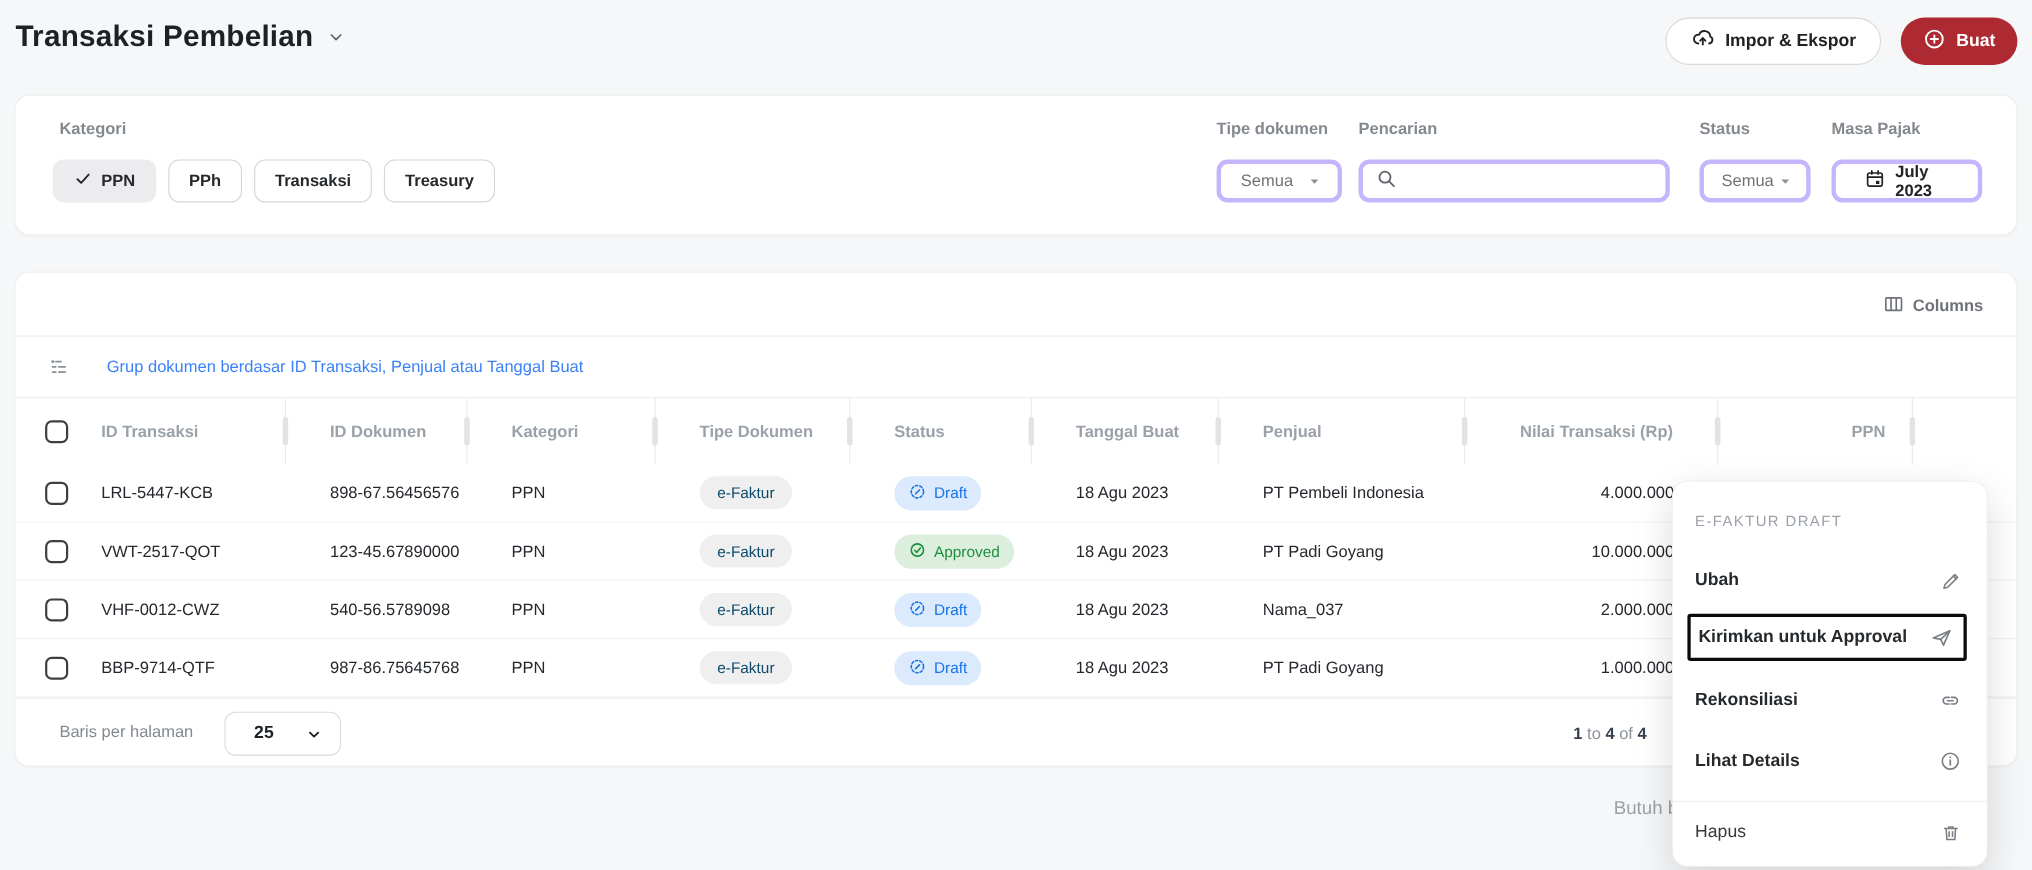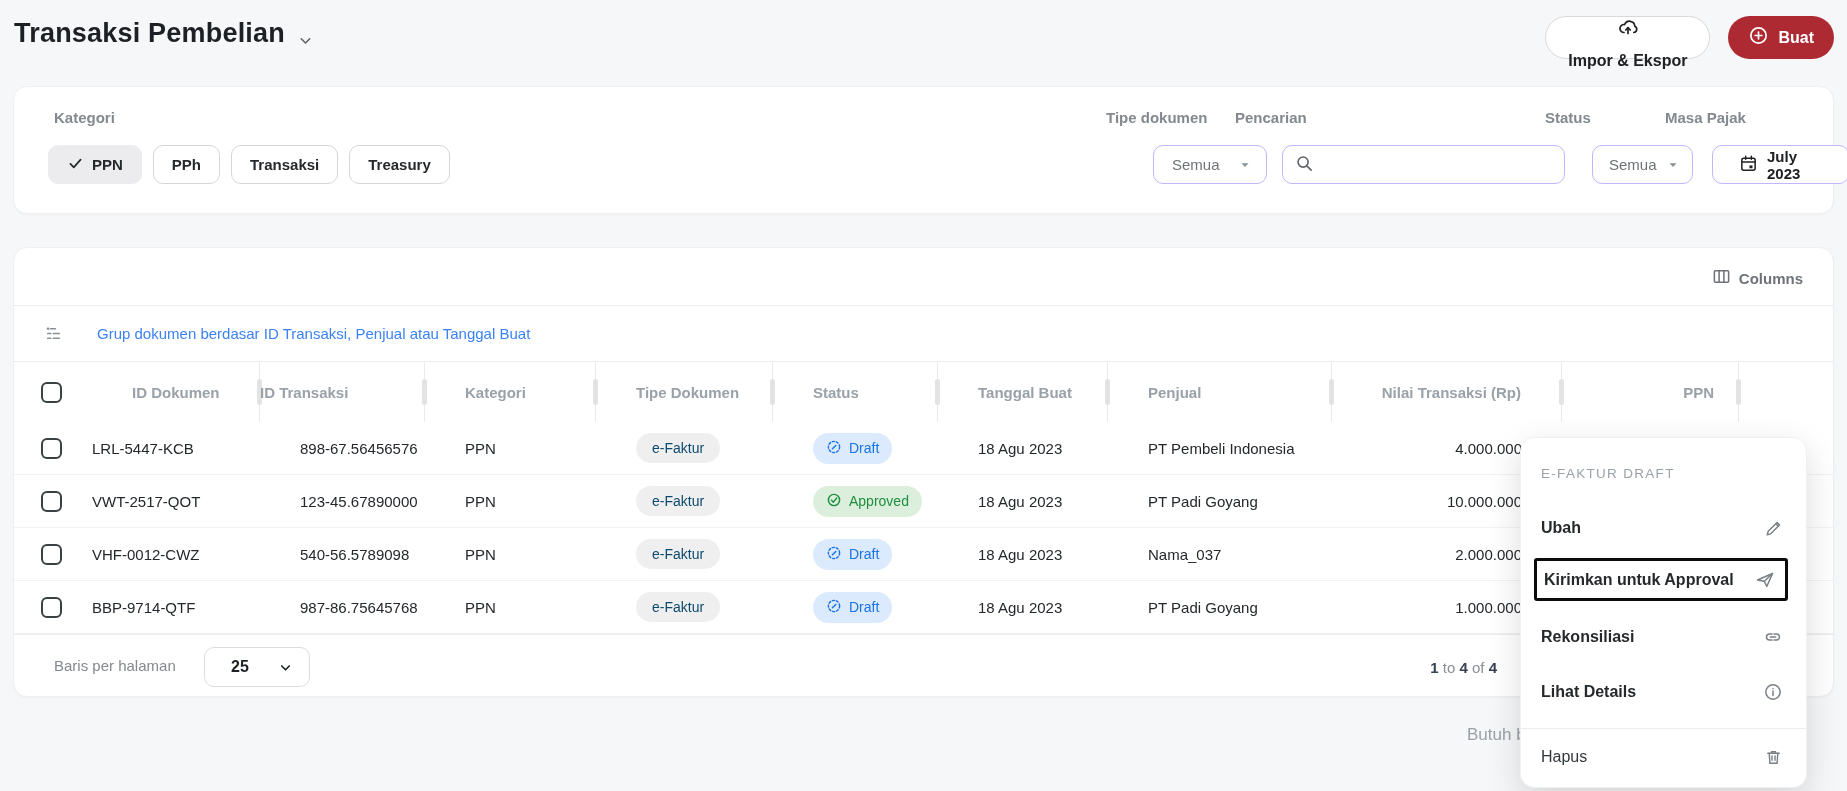--- a/index.html
+++ b/index.html
@@ -5,41 +5,41 @@
   * { margin:0; padding:0; box-sizing:border-box; }
   html,body { background:#eef0f1; }
   .canvas {
     position:relative; width:1847px; height:791px;
     background:#f6f7f8; overflow:hidden;
     font-family:"Liberation Sans", sans-serif;
     color:#24282c;
   }
   
   .topbar { position:absolute; left:0; top:0; width:100%; height:76px; }
-  .title-wrap { position:absolute; left:14px; top:18px; display:flex; align-items:flex-end; gap:12px; }
+  .title-wrap { position:absolute; left:14px; top:18px; display:flex; align-items:center; gap:12px; }
   .page-title { font-size:27px; font-weight:700; color:#1d2125; letter-spacing:.2px; }
   .title-chev { color:#5f6368; display:flex; }
   .topbar-actions { position:absolute; right:13px; top:16px; display:flex; gap:18px; }
   .btn { display:flex; align-items:center; gap:9px; height:43px; border-radius:22px;
          font-size:16px; font-weight:700; cursor:pointer; }
-  .btn-outline { background:#fff; border:1px solid #d9d9d9; color:#202124; padding:0 22px;flex-direction:column; }
+  .btn-outline { background:#fff; border:1px solid #d9d9d9; color:#202124; padding:0 22px; }
   .btn-primary { background:#ae2a33; border:none; color:#fff; padding:0 20px; }
   
   .card { position:absolute; left:13px; width:1821px; background:#fff; border:1px solid #eef0f0;
           border-radius:14px; box-shadow:0 1px 2px rgba(0,0,0,.03); }
   .filter-card { top:86px; height:128px; }
   .table-card  { top:247px; height:450px; }
   .flabel { position:absolute; font-size:15px; font-weight:700; color:#83898f; }
   .chip-row { position:absolute; left:34px; top:58px; display:flex; gap:11px; }
   .chip { height:39px; display:flex; align-items:center; gap:8px; padding:0 18px;
           border-radius:10px; font-size:15px; font-weight:700; color:#26292c;
           background:#fff; border:1px solid #d6d6d6; cursor:pointer; }
   .chip.selected { background:#ececee; border-color:#ececee; }
-  .control { position:absolute; top:58px; height:39px; border:1px solid #c4b5fd; border-radius:10px;
-             background:#fff; display:flex; align-items:center; font-size:15px; color:#6f7377;margin-left:47px; }
+  .control { position:absolute; top:58px; height:39px; border:4px solid #c4b5fd; border-radius:10px;
+             background:#fff; display:flex; align-items:center; font-size:15px; color:#6f7377; }
   .caret { color:#8a9097; display:flex; margin-left:auto; }
   .ctl-tipe { left:1092px; width:114px; padding:0 14px 0 18px; }
   .ctl-search { left:1221px; width:283px; padding:0 12px; color:#5f6368; }
   .ctl-search input { border:none; outline:none; width:100%; font-size:15px; margin-left:10px;
                       font-family:"Liberation Sans",sans-serif; }
   .ctl-status { left:1531px; width:101px; padding:0 12px 0 16px; }
   .ctl-masa { left:1651px; width:137px; padding:0 26px; gap:9px; justify-content:center;
               color:#202124; font-weight:700; }
   
   .columns-btn { position:absolute; right:30px; top:19px; display:flex; align-items:center; gap:8px;
@@ -219,22 +219,22 @@
             <path d="M4 5 h.5" stroke-width="2.4"></path>
         </svg>
       </span>
       <span class="group-ph">Grup dokumen berdasar ID Transaksi, Penjual atau Tanggal Buat</span>
     </div>
 
     <div class="thead tgrid">
       <div class="th th-check">
           <span class="cbx"></span>
         </div>
+      <div class="th th-first sep">ID Transaksi</div>
       <div class="th sep">ID Dokumen</div>
-      <div class="th th-first sep">ID Transaksi</div>
       <div class="th sep">Kategori</div>
       <div class="th sep">Tipe Dokumen</div>
       <div class="th sep">Status</div>
       <div class="th sep">Tanggal Buat</div>
       <div class="th sep">Penjual</div>
       <div class="th th-right sep">Nilai Transaksi (Rp)</div>
       <div class="th th-right2 sep">PPN</div>
       <div class="th"></div>
     </div>
 

